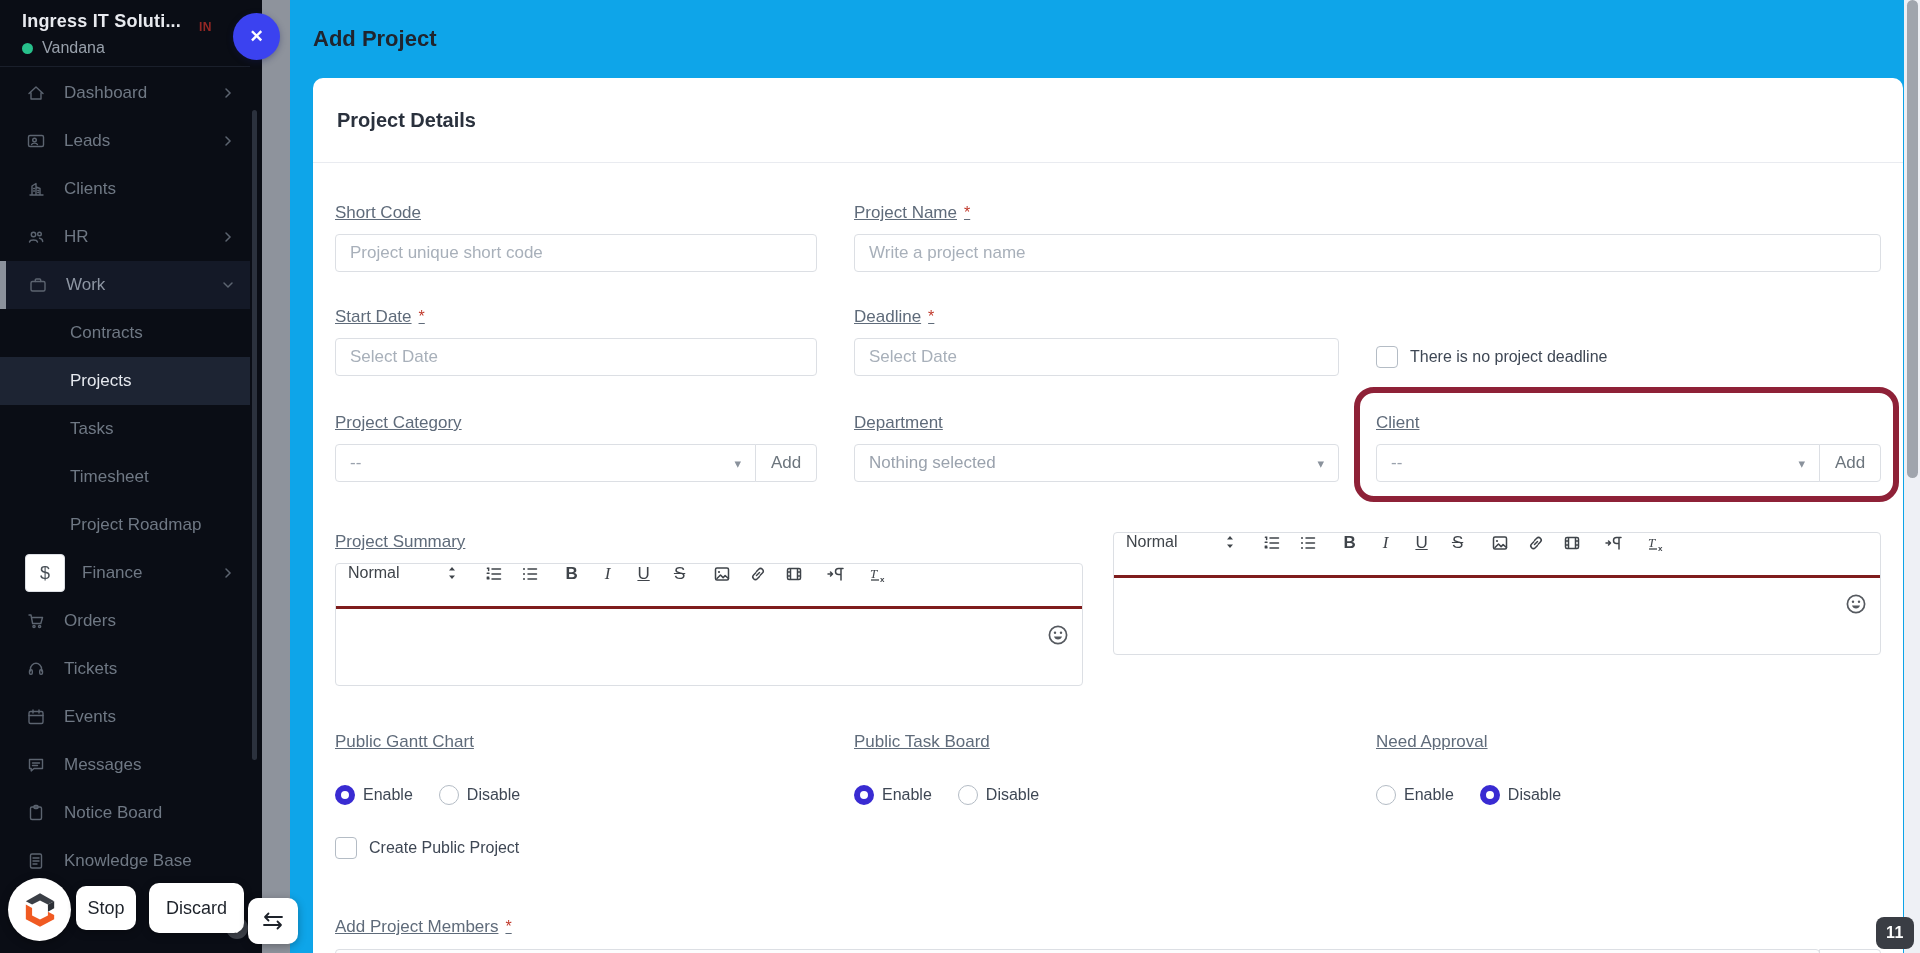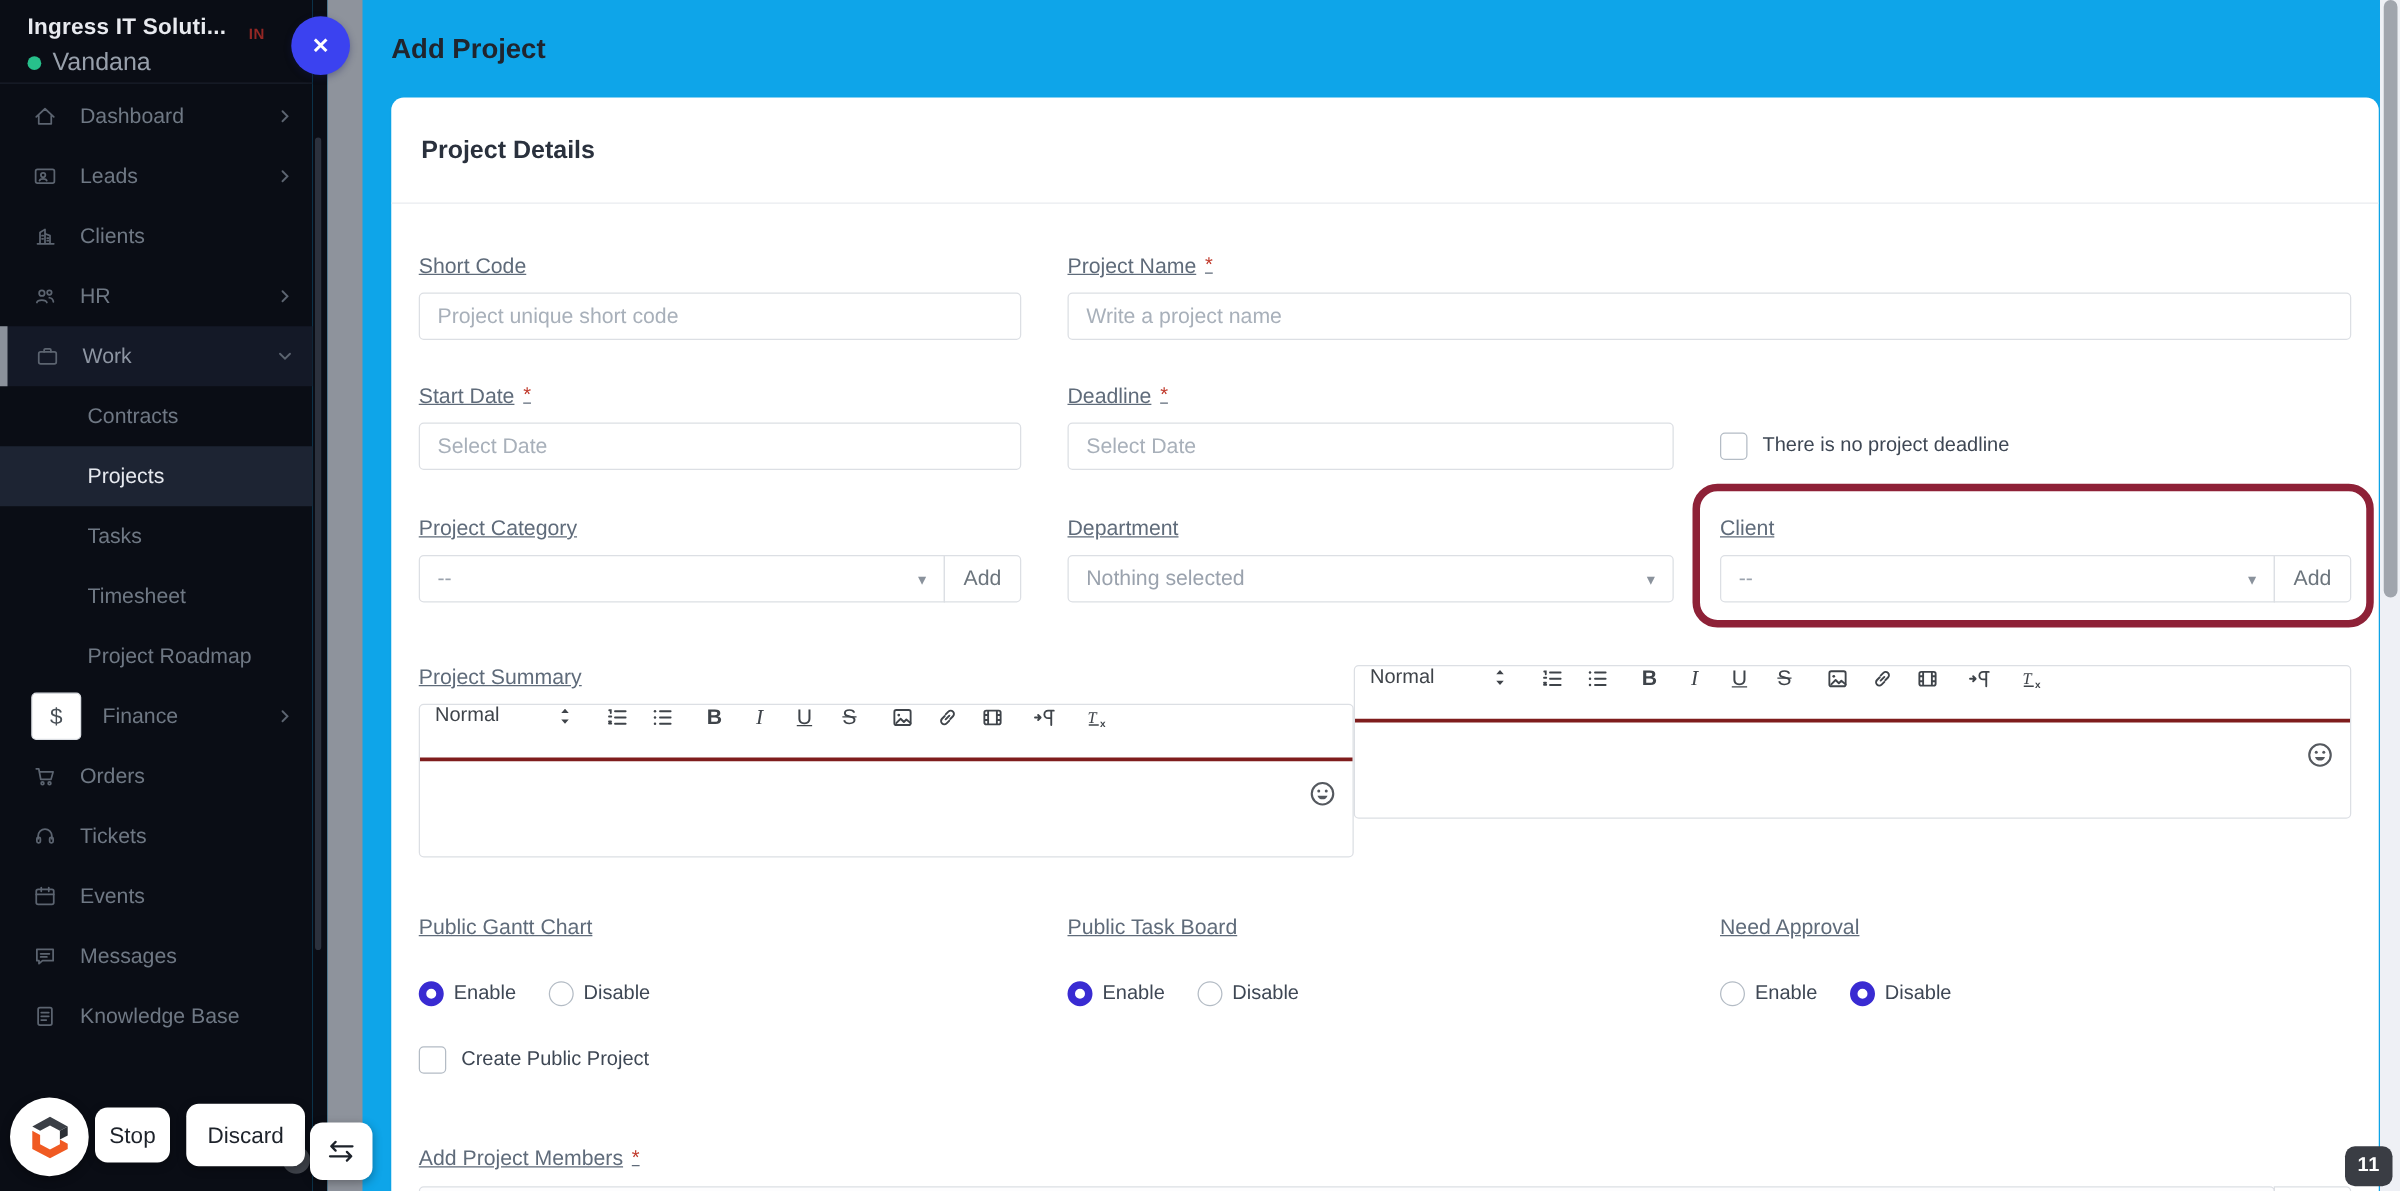--- a/index.html
+++ b/index.html
@@ -5,21 +5,21 @@
   * { margin:0; padding:0; box-sizing:border-box; }
   html,body { width:1920px; height:953px; font-family:"Liberation Sans", sans-serif; }
   .app { position:relative; width:1920px; height:953px; overflow:hidden; display:flex; background:#0ea5e9; }
 
   
   .sidebar { position:relative; width:250px; flex:0 0 250px; background:#0a0d15; color:#747d8a; }
   .side-header { position:relative; height:67px; padding:11px 20px 0 22px; border-bottom:1px solid #1a1f2b; }
   .company { color:#e8eaef; font-size:18px; font-weight:600; letter-spacing:.2px; white-space:nowrap; }
   .user-row { display:flex; align-items:center; gap:9px; margin-top:7px; }
   .status-dot { width:11px; height:11px; border-radius:50%; background:#27c08b; }
-  .user-name { color:#98a0ab; font-size:20px; }
+  .user-name { color:#98a0ab; font-size:16px; }
   .watermark { position:absolute; right:38px; top:20px; color:#a42a26; font-size:12px; font-weight:bold; letter-spacing:.5px; opacity:.9; }
   .nav { padding-top:2px; }
   .nav-item { height:48px; display:flex; align-items:center; padding:0 16px 0 25px; font-size:17px; color:#6f7884; cursor:pointer; }
   .nav-icon { width:22px; height:22px; margin-right:17px; display:flex; align-items:center; justify-content:center; color:#5c6470; flex:0 0 22px; }
   .nav-icon.txt { font-size:18px; }
   .nav-label { flex:1; }
   .nav-chevron { display:flex; color:#5c6470; }
   .nav-item.parent-active { background:#141927; border-left:6px solid #8b919b; padding-left:21px; color:#8d95a2; }
   .sub-item { height:48px; display:flex; align-items:center; padding-left:70px; font-size:17px; color:#6f7884; cursor:pointer; }
   .sub-item.active { background:#1d2433; color:#e6e9ef; }
@@ -34,21 +34,21 @@
   
   .main { flex:1; padding:20px 17px 0 23px; position:relative; }
   .page-title { font-size:22px; font-weight:bold; color:#20252e; margin-top:6px; }
   .card { margin-top:26px; background:#fff; border-radius:10px 10px 0 0; height:881px; padding:0 22px; box-shadow:0 1px 2px rgba(40,50,80,.04); }
   .section-head { padding:31px 2px 0; }
   .section-title { font-size:20px; color:#2a313d; }
   .section-divider { border-bottom:1px solid #e9ebf0; margin:30px -22px 0; }
   .form-body { padding-top:40px; }
 
   .grid3 { display:grid; grid-template-columns:482px 485px 1fr; column-gap:37px; }
-  .grid-editors { display:grid; grid-template-columns:748px 1fr; }
+  .grid-editors { display:grid; grid-template-columns:748px 1fr; column-gap:30px; }
 
   .field { display:flex; flex-direction:column; }
   .f-label { font-size:17px; color:#5f6b7a; margin-bottom:11px; display:flex; align-items:center;text-decoration:underline; }
   .req { color:#c0392b; margin-left:7px; font-size:16px; }
   .txt { height:38px; border:1px solid #dcdfe4; border-radius:4px; padding:0 14px; font-size:17px; color:#495057; background:#fff; outline:none; width:100%; }
   .txt::placeholder { color:#a8b0ba; }
 
   .check-row { display:flex; align-items:center; height:38px; }
   .checkbox { width:22px; height:22px; border:1.5px solid #b4bcc5; border-radius:4px; background:#fff; flex:0 0 22px; cursor:pointer; }
   .check-label { margin-left:12px; font-size:16px; color:#3e4document7; color:#3e4754; }
@@ -253,20 +253,29 @@
       <div class="nav-item">
         <span class="nav-icon">
           <svg width="20" height="20" viewBox="0 0 20 20" fill="none" stroke="currentColor" stroke-width="1.4" stroke-linecap="round" stroke-linejoin="round">
               <path d="M3.5 4.5h13v9h-8.5l-2.8 2.4v-2.4H3.5z"></path>
               <path d="M6.5 8h7M6.5 10.5h5"></path>
             </svg>
         </span>
         <span class="nav-label">Messages</span>
       </div>
 
+      <div class="nav-item">
+        <span class="nav-icon">
+          <svg width="20" height="20" viewBox="0 0 20 20" fill="none" stroke="currentColor" stroke-width="1.4" stroke-linecap="round" stroke-linejoin="round">
+              <rect x="4.5" y="4" width="11" height="12.5" rx="1.5"></rect>
+              <rect x="8" y="2.5" width="4" height="3" rx="1"></rect>
+            </svg>
+        </span>
+        <span class="nav-label">Notice Board</span>
+      </div>
 
       <div class="nav-item">
         <span class="nav-icon">
           <svg width="20" height="20" viewBox="0 0 20 20" fill="none" stroke="currentColor" stroke-width="1.4" stroke-linecap="round" stroke-linejoin="round">
               <rect x="4.5" y="3" width="11" height="14" rx="1.5"></rect>
               <path d="M7 7h6M7 10h6M7 13h4"></path>
             </svg>
         </span>
         <span class="nav-label">Knowledge Base</span>
       </div>

